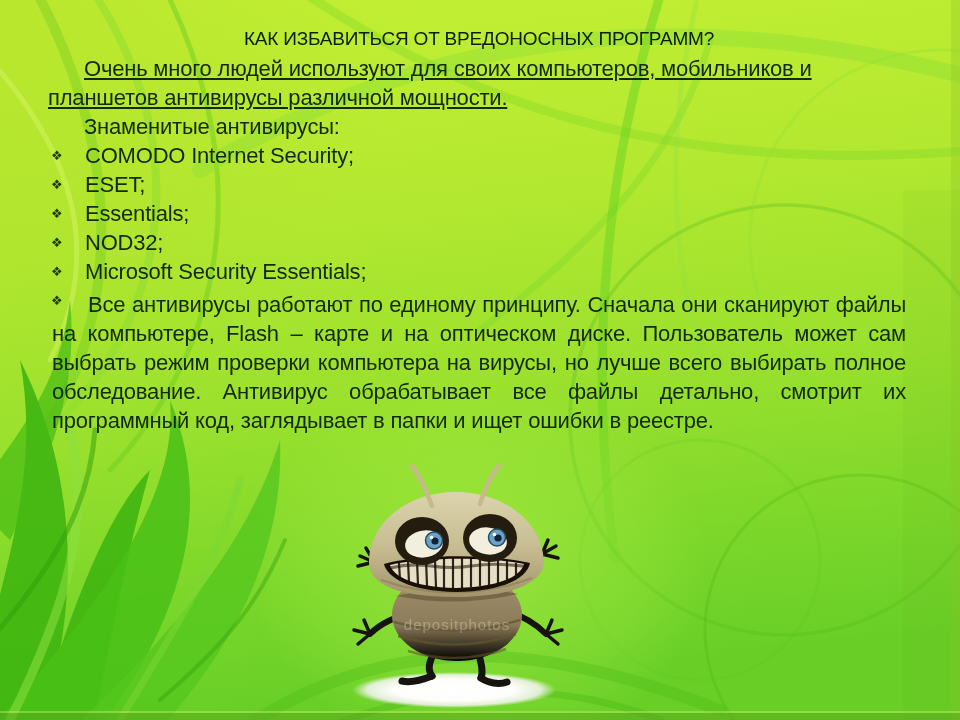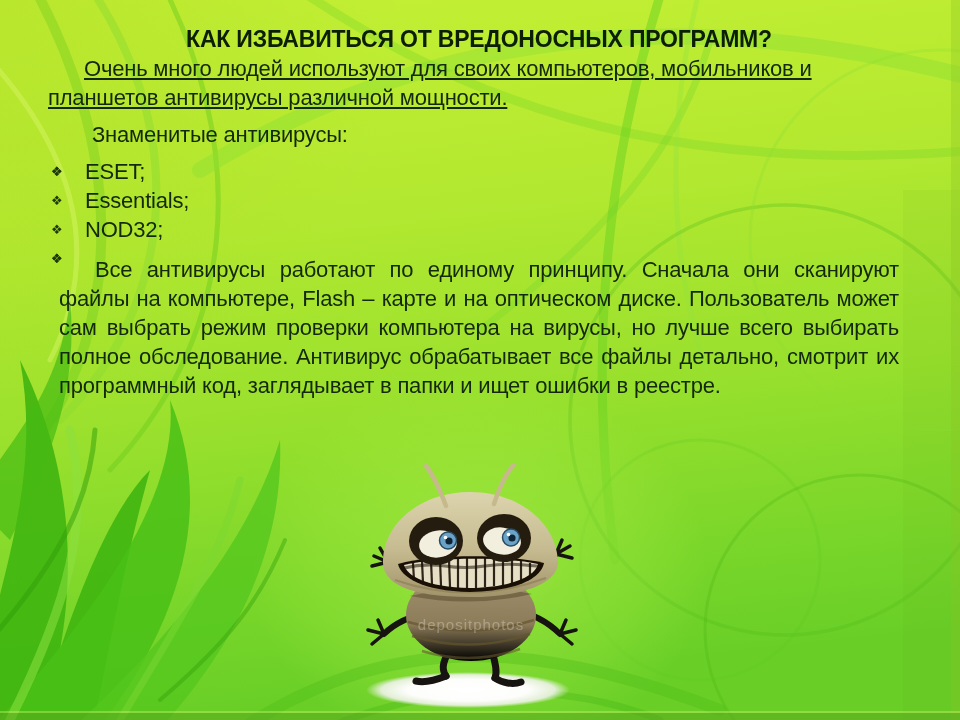--- a/index.html
+++ b/index.html
@@ -23,36 +23,36 @@
     left: 48px; top: 24px;
     width: 862px;
     color: #14290a;
     font-size: 22px;
     line-height: 29px;
     letter-spacing: -0.2px;
   }
 
   .slide-title {
     text-align: center;
-    font-weight: bold;
-    font-size: 23px;
+    font-weight: normal;
+    font-size: 19px;
     line-height: 30px;
     color: #0c1e03;
     margin: 0;
   }
 
   .intro-par {
     margin: 0;
     max-width: 812px;
     text-indent: 36px;
     text-decoration: underline;
   }
 
   .famous-heading {
-    margin: 8px;
+    margin: 0;
     text-indent: 36px;
   }
 
   ul.av-list {
     list-style: none;
     margin: 0; padding: 0;
   }
   ul.av-list li {
     position: relative;
     padding-left: 37px;
@@ -60,28 +60,28 @@
   }
   ul.av-list .bullet {
     position: absolute;
     left: 3px; top: 0;
     font-size: 13px;
     line-height: 29px;
     color: #1d3a08;
   }
 
   .body-par {
-    margin: 11px;
+    margin: 4px;
     text-align: justify;
     text-indent: 36px;
   }
 
   .bug-wrap {
     position: absolute;
-    left: 350px; top: 464px;
+    left: 336px; top: 464px;
     width: 240px; height: 250px;
   }
   .bug-wrap svg { display: block; width: 100%; height: 100%; }
 </style>
 </head>
 <body>
 
 <div class="slide">
 
   <svg class="bg-art" viewBox="0 0 960 720" aria-hidden="true">
@@ -158,35 +158,37 @@
   </svg>
 
   <div class="text-block">
     <div class="slide-title">КАК ИЗБАВИТЬСЯ ОТ ВРЕДОНОСНЫХ ПРОГРАММ?</div>
     <p class="intro-par">Очень много людей используют для своих компьютеров, мобильников и планшетов антивирусы различной мощности.</p>
     <p class="famous-heading">Знаменитые антивирусы:</p>
 
     <ul class="av-list">
       <li>
         <span class="bullet">❖</span>
+        <span>COMODO Internet Security;</span>
       </li>
       <li>
         <span class="bullet">❖</span>
         <span>ESET;</span>
       </li>
       <li>
         <span class="bullet">❖</span>
         <span>Essentials;</span>
       </li>
       <li>
         <span class="bullet">❖</span>
         <span>NOD32;</span>
       </li>
       <li>
         <span class="bullet">❖</span>
+        <span>Microsoft Security Essentials;</span>
       </li>
       <li>
         <span class="bullet">❖</span>
       </li>
     </ul>
 
     <p class="body-par">Все антивирусы работают по единому принципу. Сначала они сканируют файлы на компьютере, Flash – карте и на оптическом диске. Пользователь может сам выбрать режим проверки компьютера на вирусы, но лучше всего выбирать полное обследование. Антивирус обрабатывает все файлы детально, смотрит их программный код, заглядывает в папки и ищет ошибки в реестре.</p>
   </div>
 
   <div class="bug-wrap">

